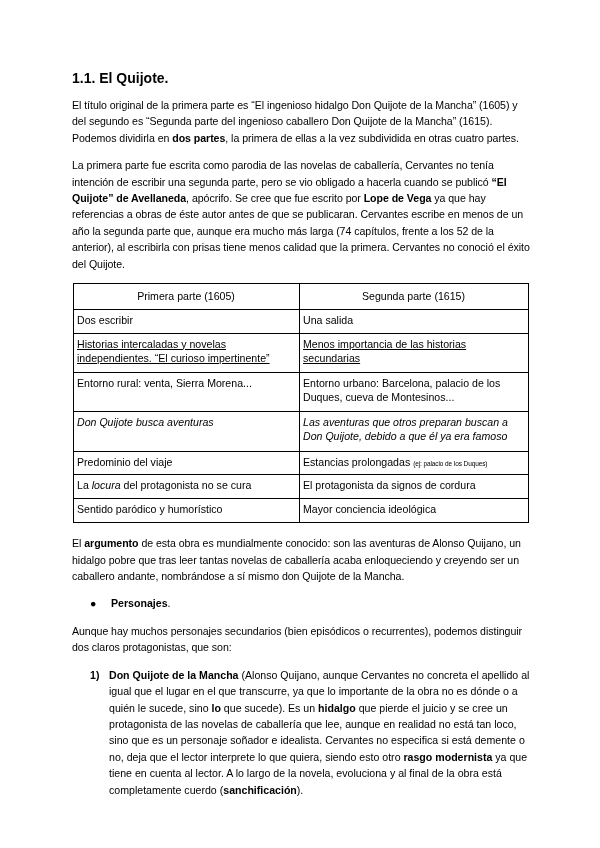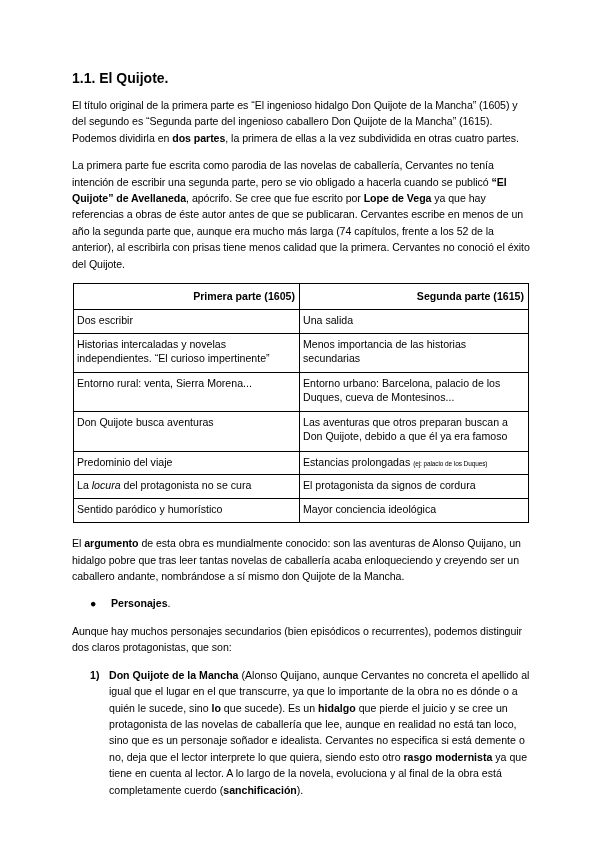--- a/index.html
+++ b/index.html
@@ -44,35 +44,35 @@
     }
     table.compare td, table.compare th {
       border: 1px solid #000000;
       padding: 3px 4px 3px 3px;
       vertical-align: top;
       text-align: left;
       font-weight: normal;
       line-height: 14.6px;
     }
     table.compare th {
-      font-weight: bold;
-      text-align: right;
+      font-weight: normal;
+      text-align: center;
       padding-top: 5px;
       padding-bottom: 5px;
     }
     table.compare col.c1 { width: 226px; }
     table.compare col.c2 { width: 229px; }
     .tiny {
       font-size: 6.5px;
       letter-spacing: -0.1px;
     }
     .row-h1 td { height: 17px; }
-    .row-h2 td { height: 32px; }
+    .row-h2 td { height: 32px; text-decoration: underline; }
     .row-h3 td { height: 32px; }
-    .row-h4 td { height: 33px; }
+    .row-h4 td { height: 33px; font-style: italic; }
     .row-h5 td { height: 16px; }
     .row-h6 td { height: 17px; }
     .row-h7 td { height: 17px; margin-top: 20px; }
 
     .bullet-item {
       position: relative;
       margin: 4px 0 11px 0;
       padding-left: 39px;
     }
     .bullet-item .bullet {

